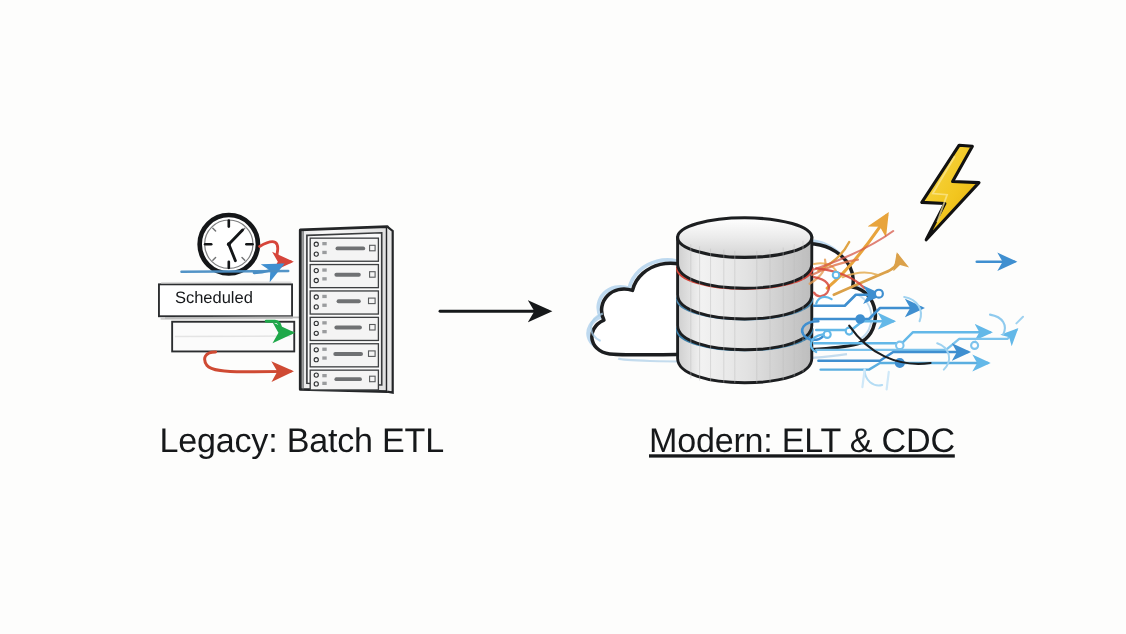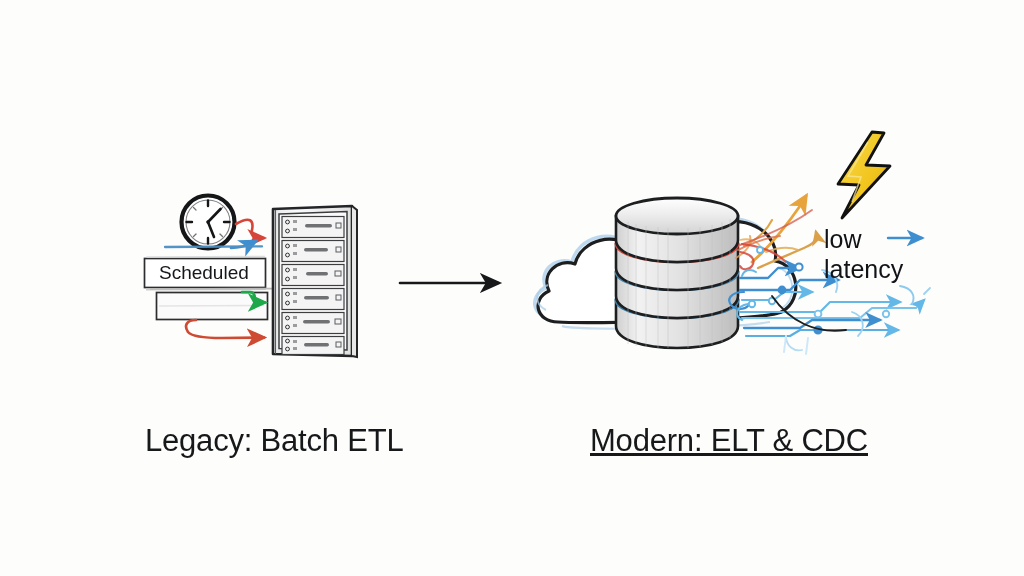--- a/index.html
+++ b/index.html
@@ -12,38 +12,37 @@
   #stage{position:relative;width:1024px;height:576px;}
   .layer{position:absolute;left:0;top:0;width:1024px;height:576px;}
   .caption{
     position:absolute;
     font-family:"Liberation Sans", sans-serif;
     font-size:31px;
     font-weight:400;
     color:#16181a;
     white-space:nowrap;
     letter-spacing:-0.2px;
-    margin-top:40px;
   }
   #caption-left{left:145px;top:383px;}
   #caption-right{left:590px;top:383px;text-decoration:underline;}
   .annot{
     position:absolute;
     font-family:"Liberation Sans", sans-serif;
     font-size:25px;
     color:#111317;
     white-space:nowrap;
     line-height:30px;
   }
   #annot-lowlatency{left:824px;top:224px;}
   #scheduled-label{
     position:absolute;
     left:159px;top:262px;
     font-family:"Liberation Sans", sans-serif;
-    font-size:19px;
+    font-size:15px;
     color:#15171a;
     white-space:nowrap;
   }
 </style>
 </head>
 <body>
 
 <div id="stage">
 
   <svg class="layer" viewBox="0 0 1024 576" xmlns="http://www.w3.org/2000/svg">
@@ -298,21 +297,17 @@
       <path d="M924 294 L930 288" stroke="#9fd2f0" stroke-width="1.8"></path>
     </g>
 
     <g>
       <line x1="888" y1="238" x2="922" y2="238" stroke="#3f8fd0" stroke-width="2.4" stroke-linecap="round" marker-end="url(#arrHeadBlue)"></line>
     </g>
   </svg>
 
   <div id="scheduled-label">Scheduled</div>
 
-  <div class="annot" id="annot-lowlatency">
-    <div>low</div>
-    <div>latency</div>
-  </div>
 
   <div class="caption" id="caption-left">Legacy: Batch ETL</div>
   <div class="caption" id="caption-right">Modern: ELT &amp; CDC</div>
 
 </div>
 
 </body></html>

